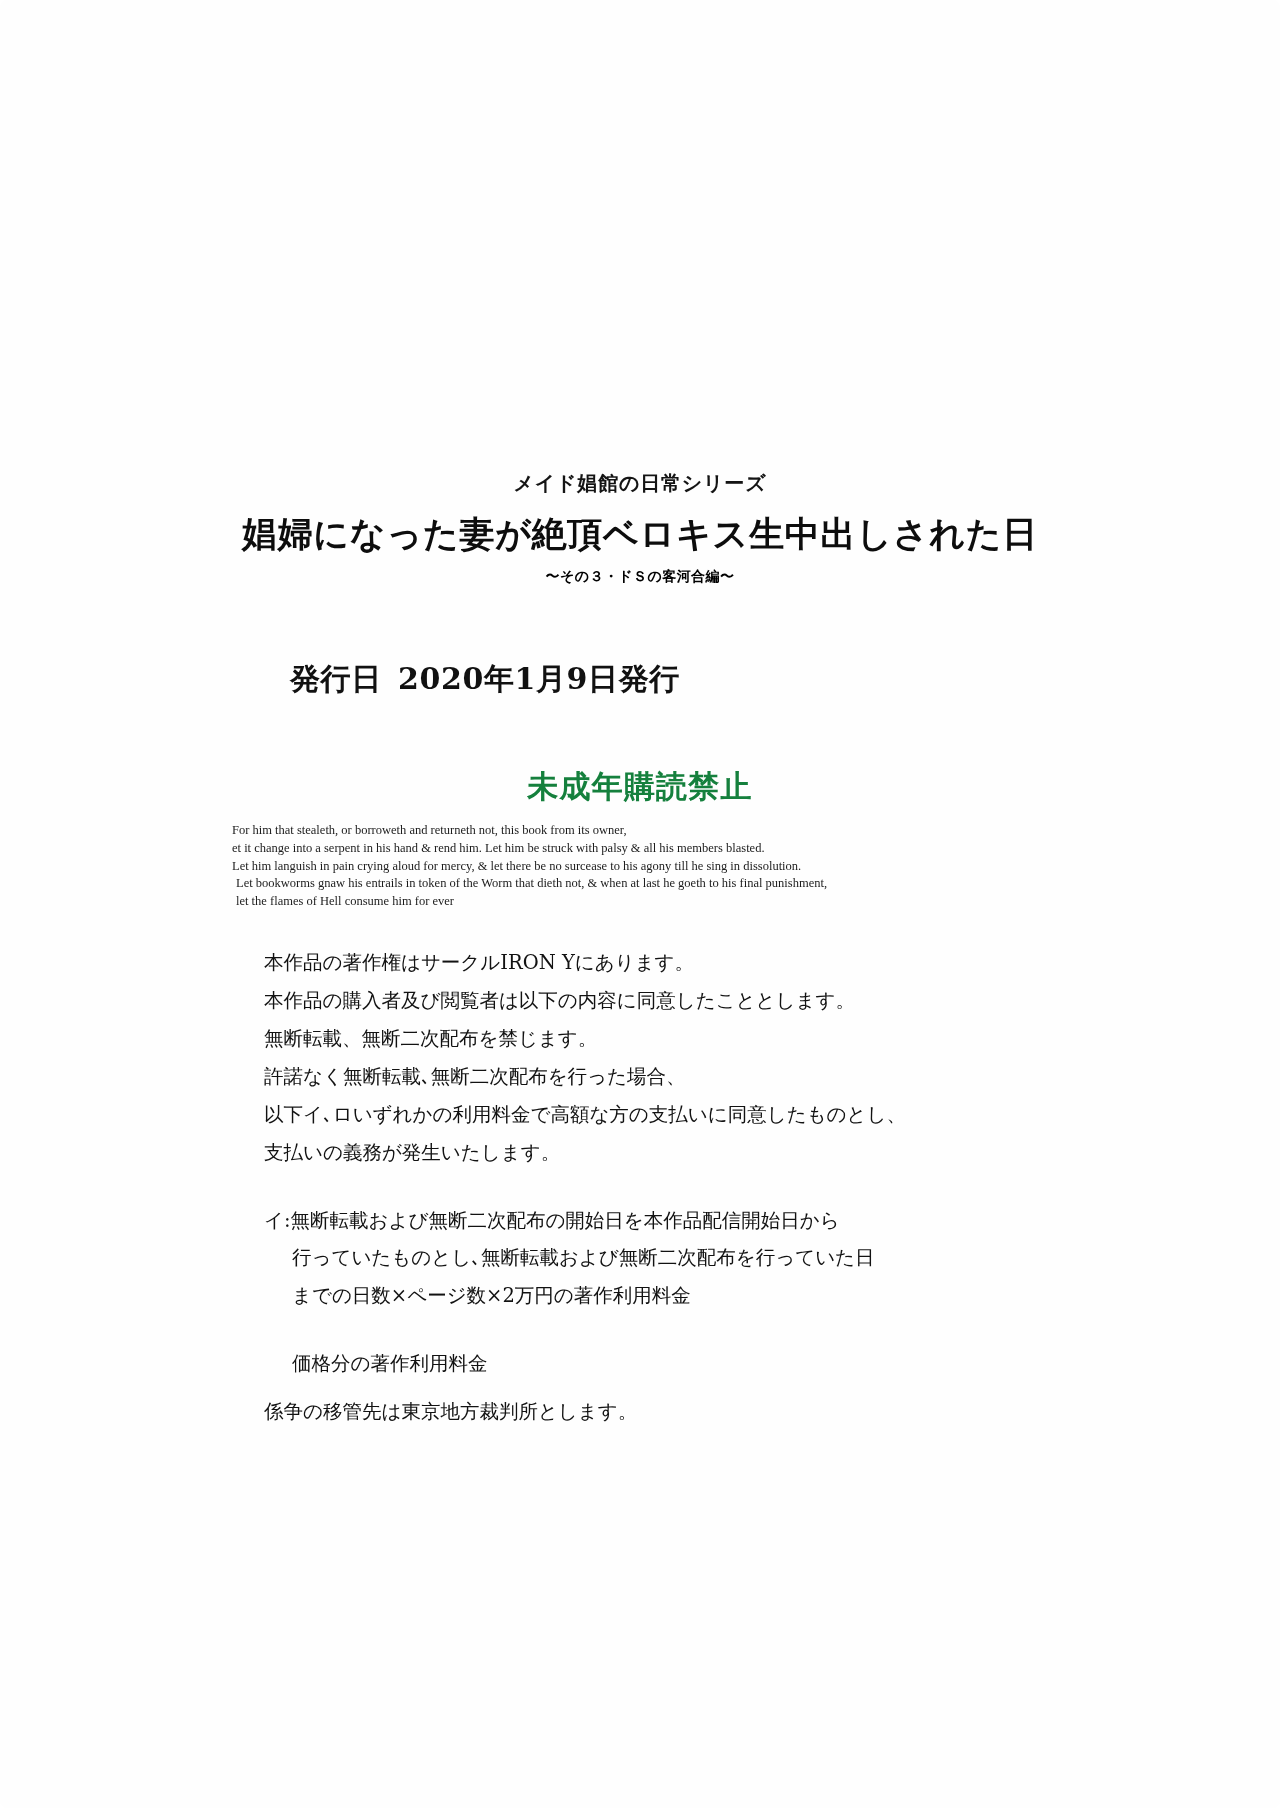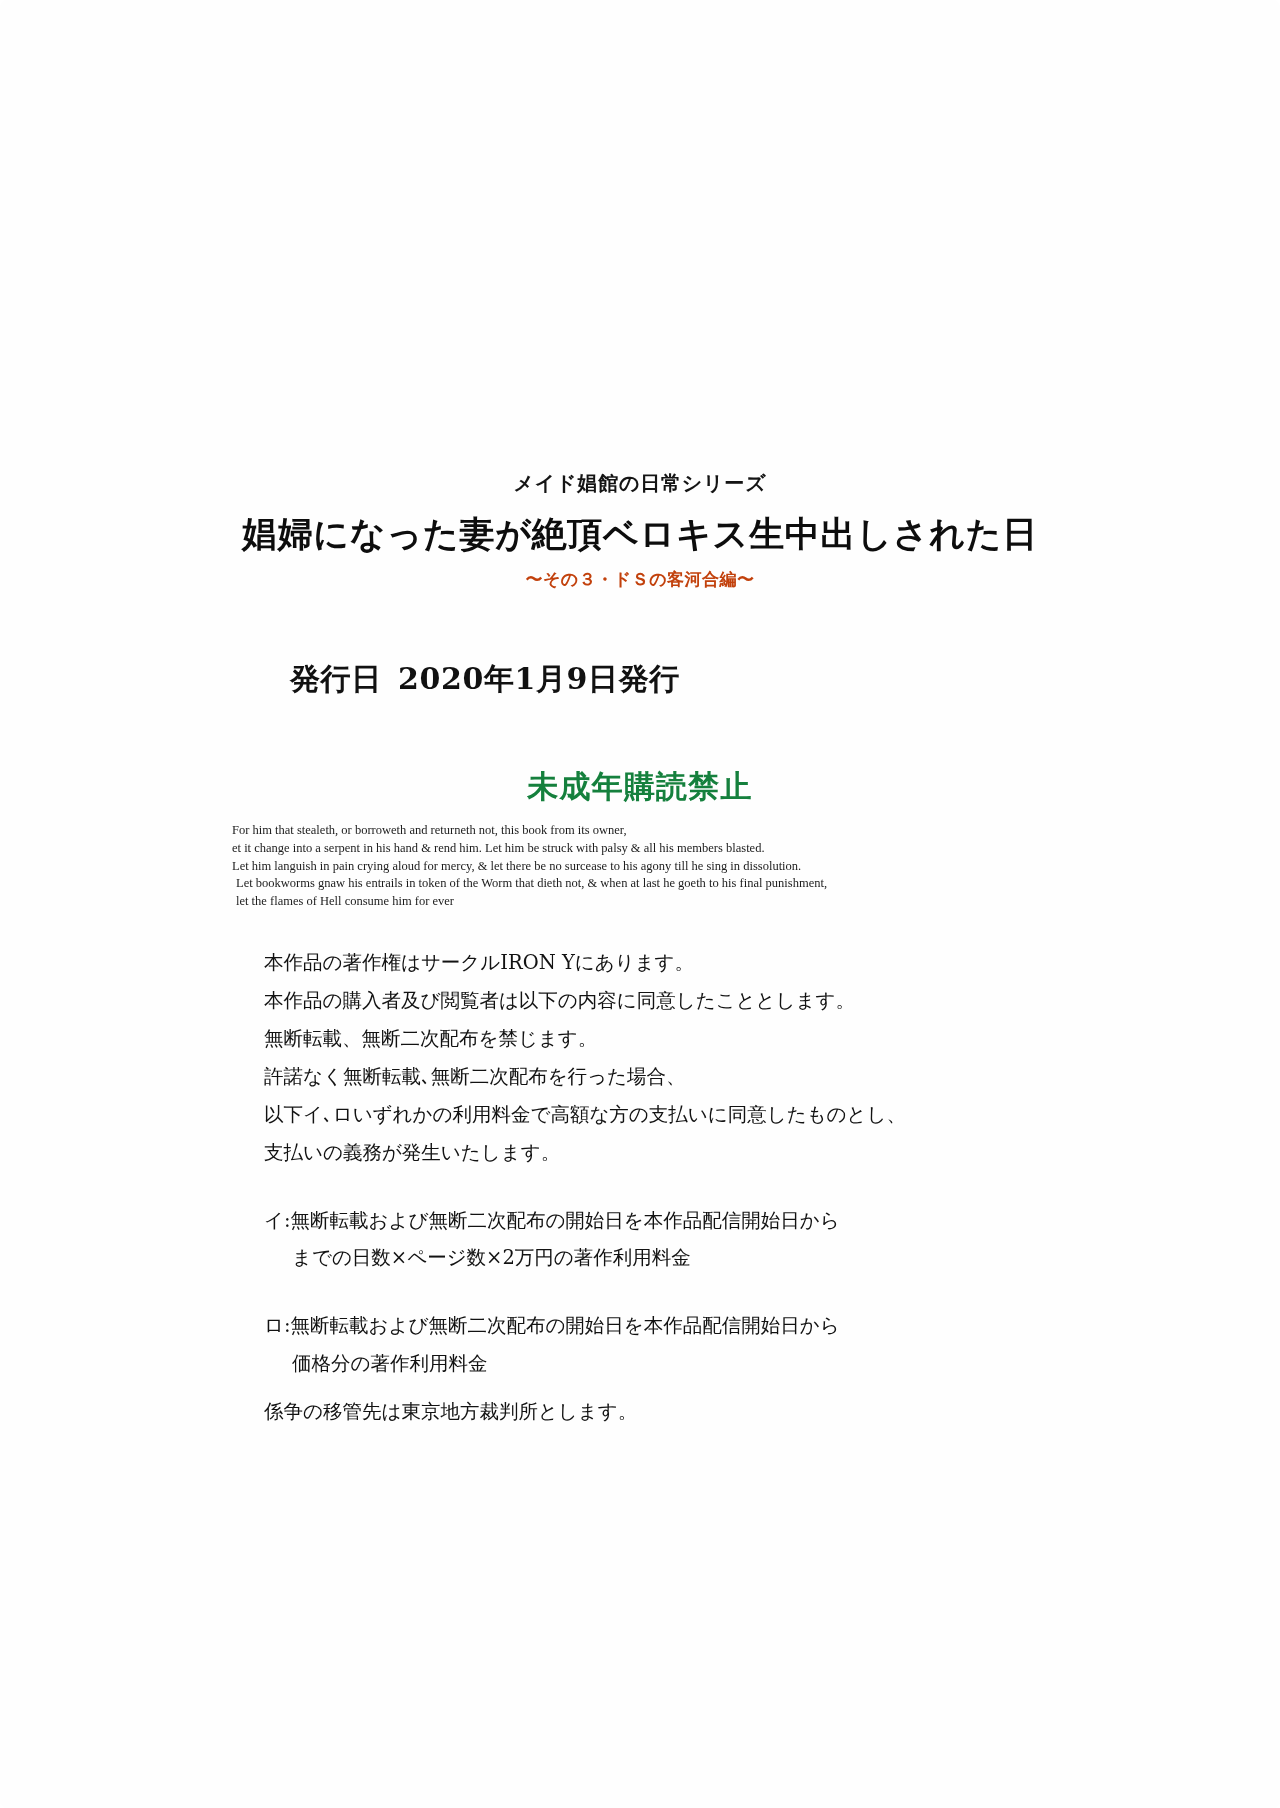--- a/index.html
+++ b/index.html
@@ -42,24 +42,24 @@
     font-family: "DejaVu Serif", serif;
     font-size: 35px;
     font-weight: 700;
     letter-spacing: 0.02em;
     color: #0d0d0d;
     margin: 0 0 10px 0;
     white-space: nowrap;
   }
   .sub-title {
     font-family: "DejaVu Serif", serif;
-    font-size: 17px;
+    font-size: 14px;
     font-weight: 700;
     letter-spacing: 0.03em;
-    color: #c2410c;
+    color: #000000;
     margin: 0;
   }
 
   
   .pub-block {
     position: absolute;
     left: 290px;
     top: 660px;
     text-align: left;
   }
@@ -163,23 +163,23 @@
     <p class="nowrap">本作品の著作権はサークルIRON Yにあります。</p>
     <p class="nowrap">本作品の購入者及び閲覧者は以下の内容に同意したこととします。</p>
     <p class="nowrap">無断転載、無断二次配布を禁じます。</p>
     <p class="nowrap">許諾なく無断転載､無断二次配布を行った場合、</p>
     <p class="nowrap">以下イ､ロいずれかの利用料金で高額な方の支払いに同意したものとし、</p>
     <p class="nowrap">支払いの義務が発生いたします。</p>
 
     <div class="para-gap"></div>
 
     <p class="nowrap">イ:無断転載および無断二次配布の開始日を本作品配信開始日から</p>
+    <p class="nowrap cont">行っていたものとし､無断転載および無断二次配布を行っていた日</p>
     <p class="nowrap cont">までの日数×ページ数×2万円の著作利用料金</p>
 
     <div class="para-gap"></div>
 
-    <p class="nowrap">ロ:無断転載および無断二次配布の開始日を本作品配信開始日から</p>
     <p class="nowrap cont">価格分の著作利用料金</p>
 
     <p class="nowrap closing">係争の移管先は東京地方裁判所とします。</p>
   </div>
 
 </div>
 
 </body></html>

